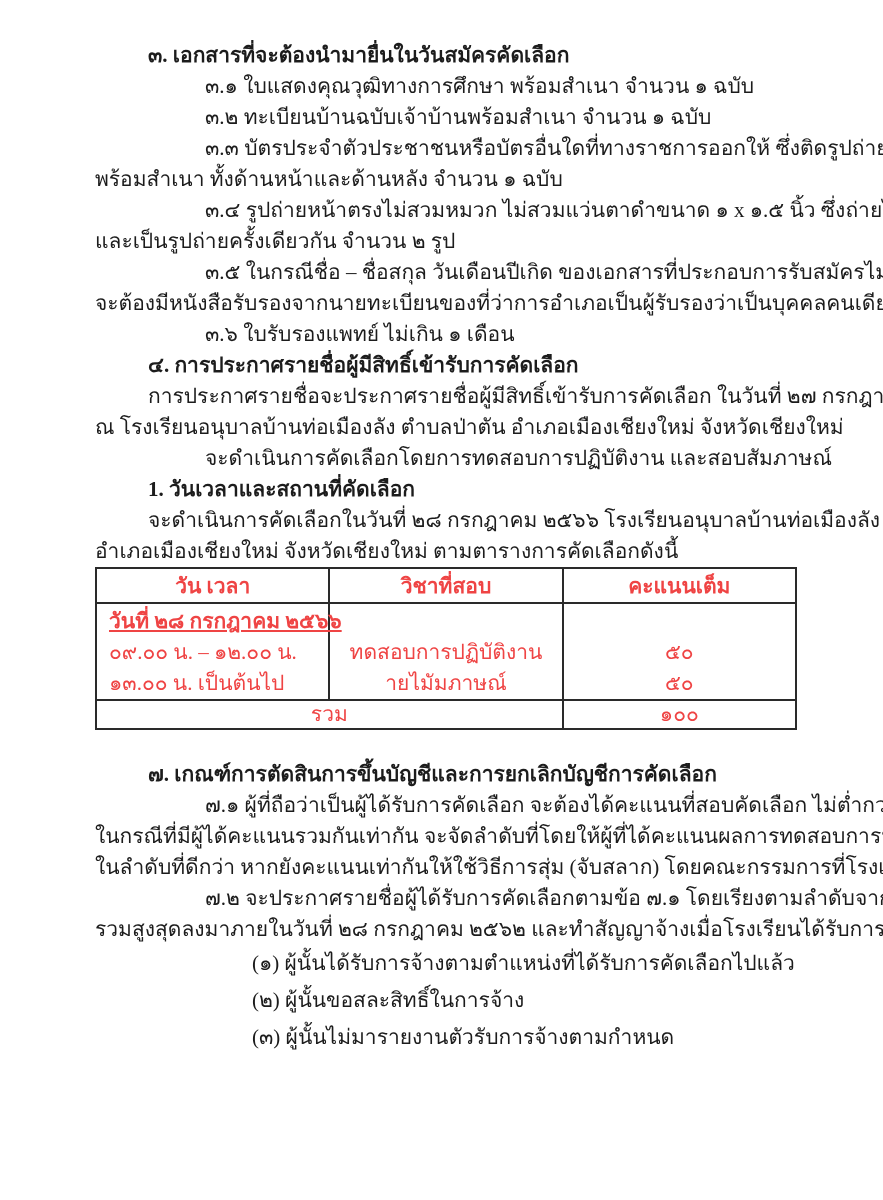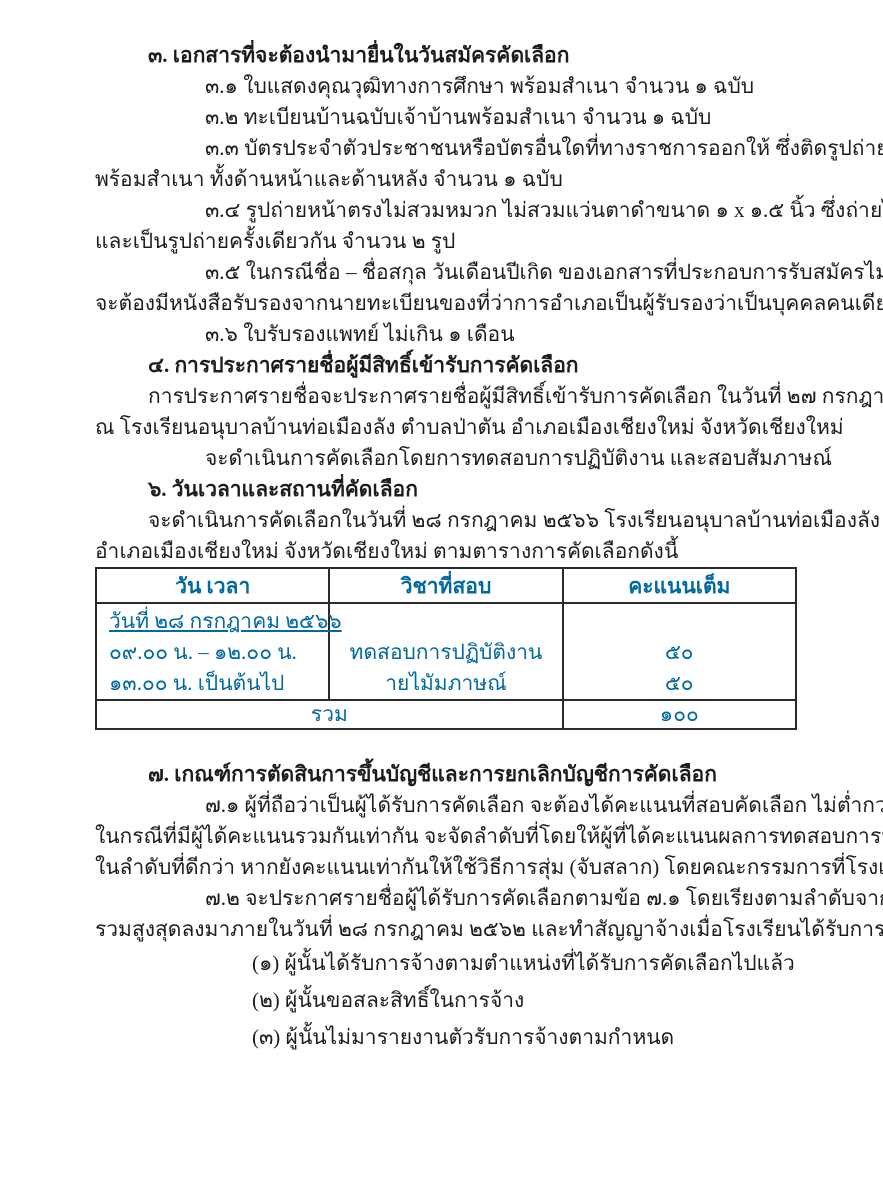--- a/index.html
+++ b/index.html
@@ -33,42 +33,42 @@
 
   table.sched {
     border-collapse: collapse;
     width: 702px;
     table-layout: fixed;
   }
   table.sched th,
   table.sched td {
     border: 2px solid #2a2a2a;
     font-size: 21px;
-    color: #0369a1;
+    color: #ef4444;
   }
   table.sched th {
     height: 30px;
     font-weight: 700;
     text-align: center;
     padding: 0;
   }
   table.sched td.bodycell {
     vertical-align: top;
     padding: 2px 0 0 0;
   }
   .tl {
     height: 31px;
     line-height: 31px;
     font-size: 21px;
     white-space: nowrap;
   }
   td.c1 .tl { text-align: left; padding-left: 12px; }
   td.c2 .tl, td.c3 .tl { text-align: center; }
   .group {
-    font-weight: 400;
+    font-weight: 700;
     text-decoration: underline;
   }
   table.sched td.sumcell {
     height: 27px;
     padding: 0;
     text-align: center;
     font-weight: 400;
     line-height: 27px;
     vertical-align: middle;
   }
@@ -85,21 +85,21 @@
   <div class="ln">พร้อมสำเนา ทั้งด้านหน้าและด้านหลัง จำนวน ๑ ฉบับ</div>
   <div class="ln i2">๓.๔ รูปถ่ายหน้าตรงไม่สวมหมวก ไม่สวมแว่นตาดำขนาด ๑ x ๑.๕ นิ้ว ซึ่งถ่ายไม่เกิน ๖ เดือน</div>
   <div class="ln">และเป็นรูปถ่ายครั้งเดียวกัน จำนวน ๒ รูป</div>
   <div class="ln i2">๓.๕ ในกรณีชื่อ – ชื่อสกุล วันเดือนปีเกิด ของเอกสารที่ประกอบการรับสมัครไม่ตรงกัน</div>
   <div class="ln">จะต้องมีหนังสือรับรองจากนายทะเบียนของที่ว่าการอำเภอเป็นผู้รับรองว่าเป็นบุคคลคนเดียวกัน</div>
   <div class="ln i2">๓.๖ ใบรับรองแพทย์ ไม่เกิน ๑ เดือน</div>
   <div class="ln b i1">๔. การประกาศรายชื่อผู้มีสิทธิ์เข้ารับการคัดเลือก</div>
   <div class="ln i1">การประกาศรายชื่อจะประกาศรายชื่อผู้มีสิทธิ์เข้ารับการคัดเลือก ในวันที่ ๒๗ กรกฎาคม ๒๕๖๖</div>
   <div class="ln">ณ โรงเรียนอนุบาลบ้านท่อเมืองลัง ตำบลป่าตัน อำเภอเมืองเชียงใหม่ จังหวัดเชียงใหม่</div>
   <div class="ln i2">จะดำเนินการคัดเลือกโดยการทดสอบการปฏิบัติงาน และสอบสัมภาษณ์</div>
-  <div class="ln b i1">๖. วันเวลาและสถานที่คัดเลือก</div>
+  <div class="ln b i1">1. วันเวลาและสถานที่คัดเลือก</div>
   <div class="ln i1">จะดำเนินการคัดเลือกในวันที่ ๒๘ กรกฎาคม ๒๕๖๖ โรงเรียนอนุบาลบ้านท่อเมืองลัง ตำบลป่าตัน</div>
   <div class="ln">อำเภอเมืองเชียงใหม่ จังหวัดเชียงใหม่ ตามตารางการคัดเลือกดังนี้</div>
 
   <table class="sched">
     <thead>
       <tr>
         <th>วัน เวลา</th>
         <th>วิชาที่สอบ</th>
         <th>คะแนนเต็ม</th>
       </tr>

